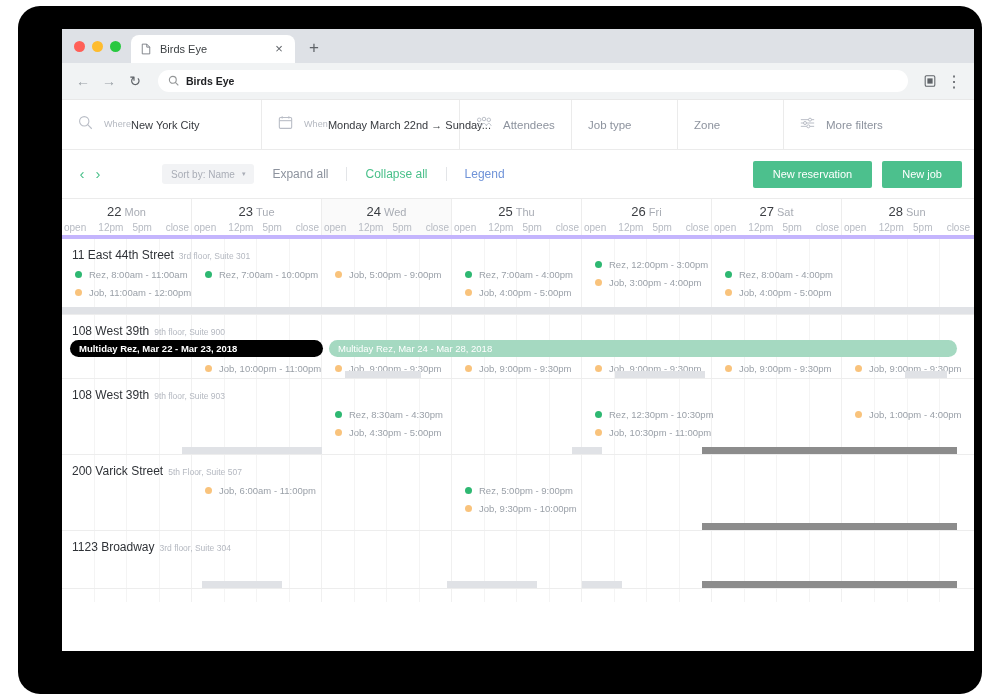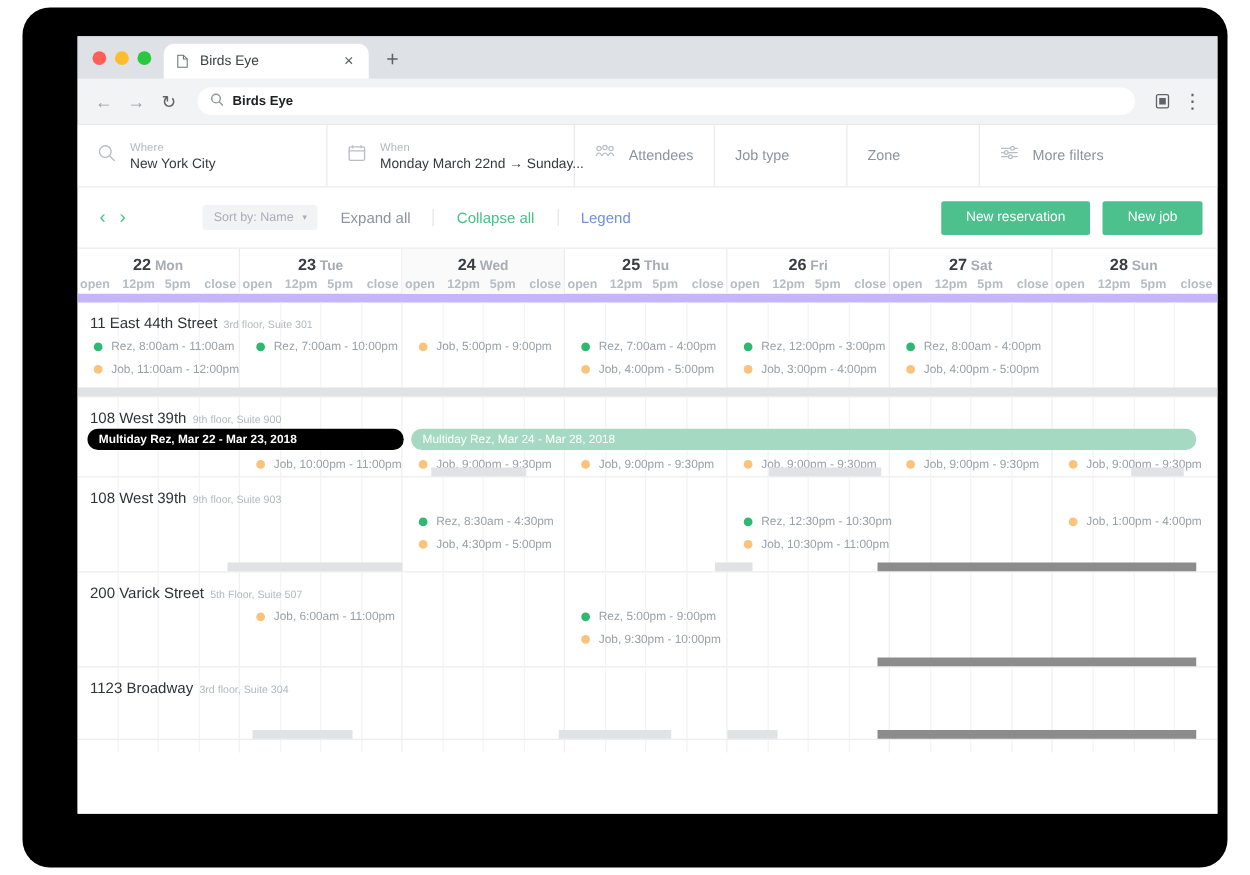--- a/index.html
+++ b/index.html
@@ -132,21 +132,21 @@
     border-right: 1px solid #ebebeb;
     height: 100%;
   }
   .filter-cell.where { width: 200px; }
   .filter-cell.when  { width: 198px; }
   .filter-cell.attendees { width: 112px; }
   .filter-cell.jobtype { width: 106px; }
   .filter-cell.zone { width: 106px; }
   .filter-cell.more { width: 150px; border-right: none; }
   .fc-icon { margin-right: 11px; color: #b9bdc6; flex: 0 0 auto; }
-  .fc-text { display: flex; flex-direction: column; justify-content: center; }
+  .fc-text { display: flex; flex-direction: row; justify-content: center; }
   .fc-label {
     font-size: 9px; color: #b4b8c0; line-height: 12px;
     letter-spacing: .1px;
   }
   .fc-value {
     font-size: 11px; color: #373a3f; line-height: 14px;
     white-space: nowrap;
   }
   .fc-plain { font-size: 11.5px; color: #8d939e; }
 
@@ -194,21 +194,21 @@
 
   
   #calendar {
     position: relative;
     border-top: 1px solid #ebebeb;
     height: 404px;
     overflow: hidden;
   }
 
   
-  #cal-head { display: flex; border-bottom: 7px solid #c4b5fd; font-weight: bold; }
+  #cal-head { display: flex; border-bottom: 4px solid #c4b5fd; }
   .day-col-head {
     width: 130px;
     border-right: 1px solid #ededed;
     padding-top: 5px;
   }
   .day-col-head:last-child { border-right: none; }
   .day-col-head.shaded { background: #fafafa; }
   .dch-title { text-align: center; font-size: 13px; color: #3a3d42; }
   .dch-title .dow { color: #a8acb4; font-size: 11px; margin-left: 3px; }
   .dch-ticks {
@@ -564,21 +564,21 @@
               <div class="day-events" style="left: 390px; top: 26px;">
                 <div class="ev rez">
                   <span class="bullet"></span>
                   <span>Rez, 7:00am - 4:00pm</span>
                 </div>
                 <div class="ev job">
                   <span class="bullet"></span>
                   <span>Job, 4:00pm - 5:00pm</span>
                 </div>
               </div>
-              <div class="day-events" style="left: 520px; top: 26px;">
+              <div class="day-events" style="left: 520px; top: 16px;">
                 <div class="ev rez">
                   <span class="bullet"></span>
                   <span>Rez, 12:00pm - 3:00pm</span>
                 </div>
                 <div class="ev job">
                   <span class="bullet"></span>
                   <span>Job, 3:00pm - 4:00pm</span>
                 </div>
               </div>
               <div class="day-events" style="left: 650px; top: 26px;">

